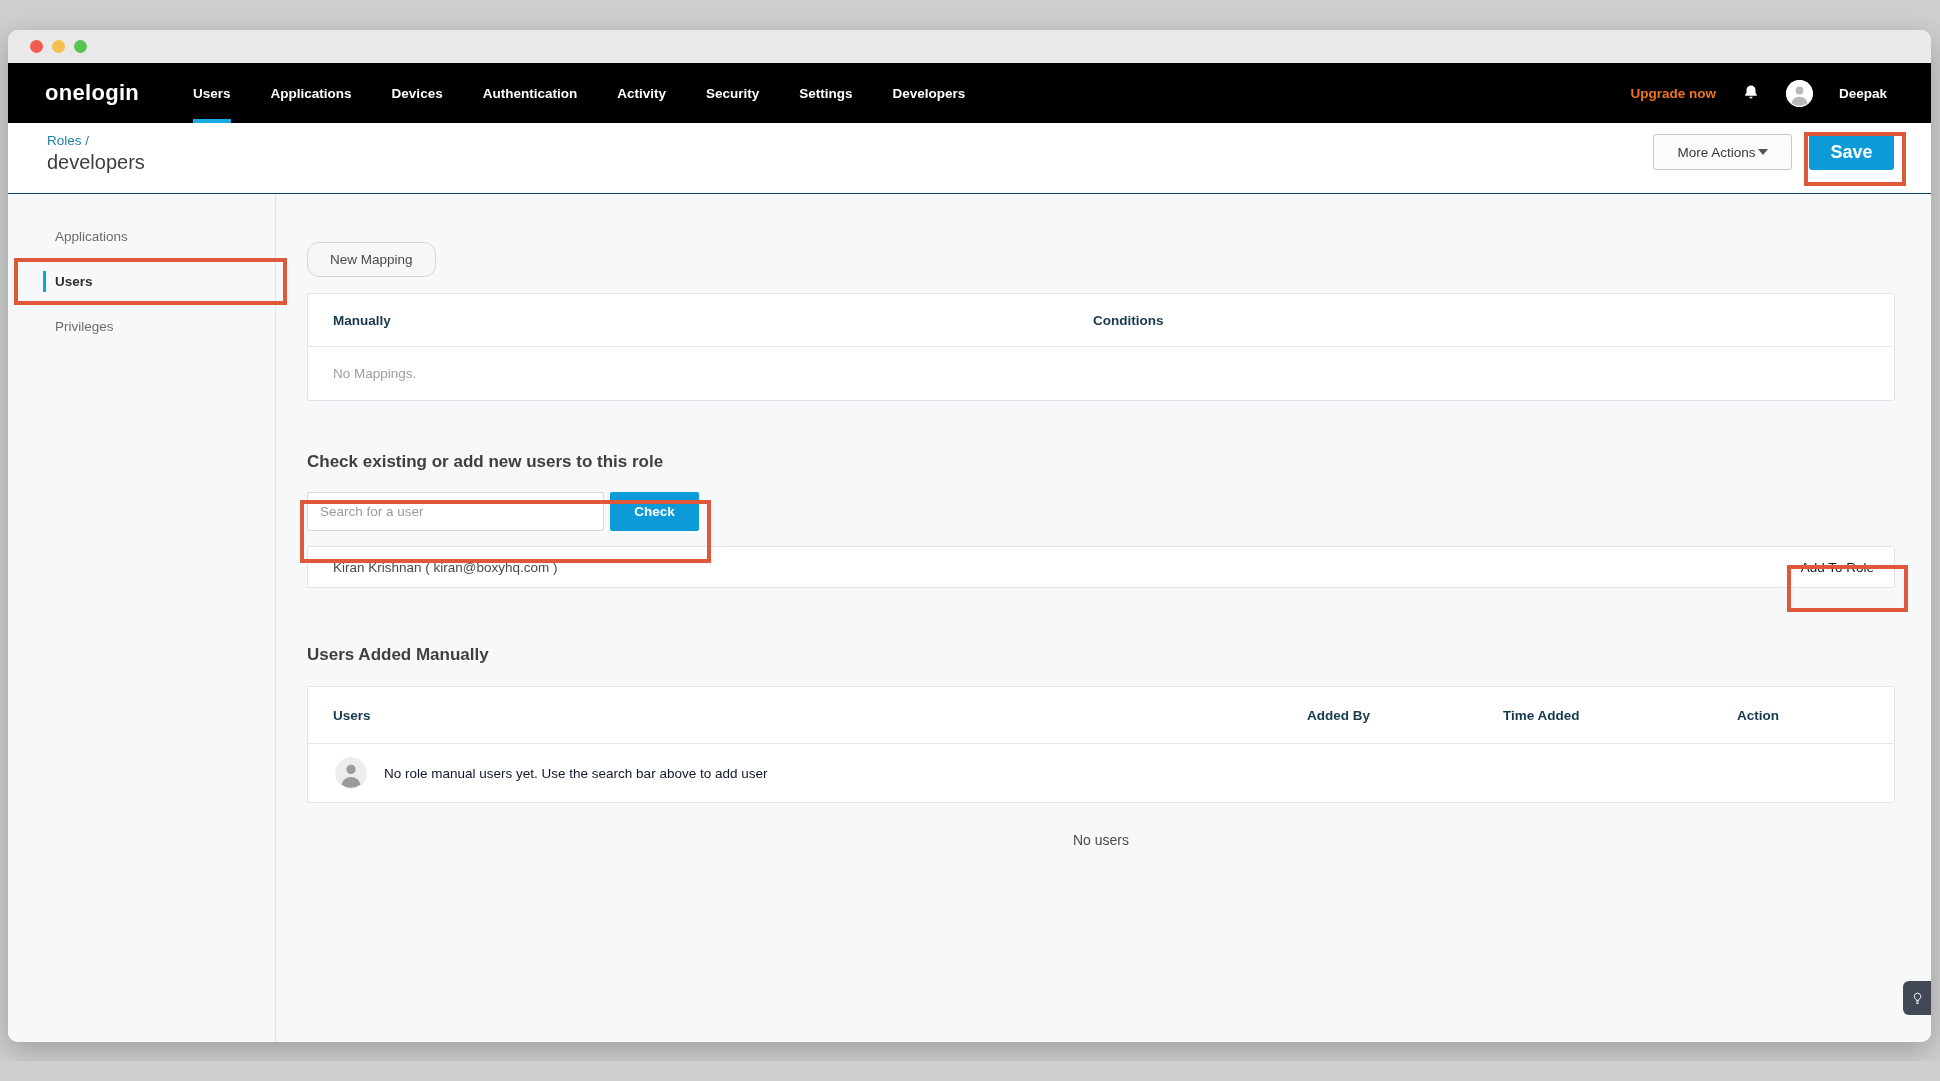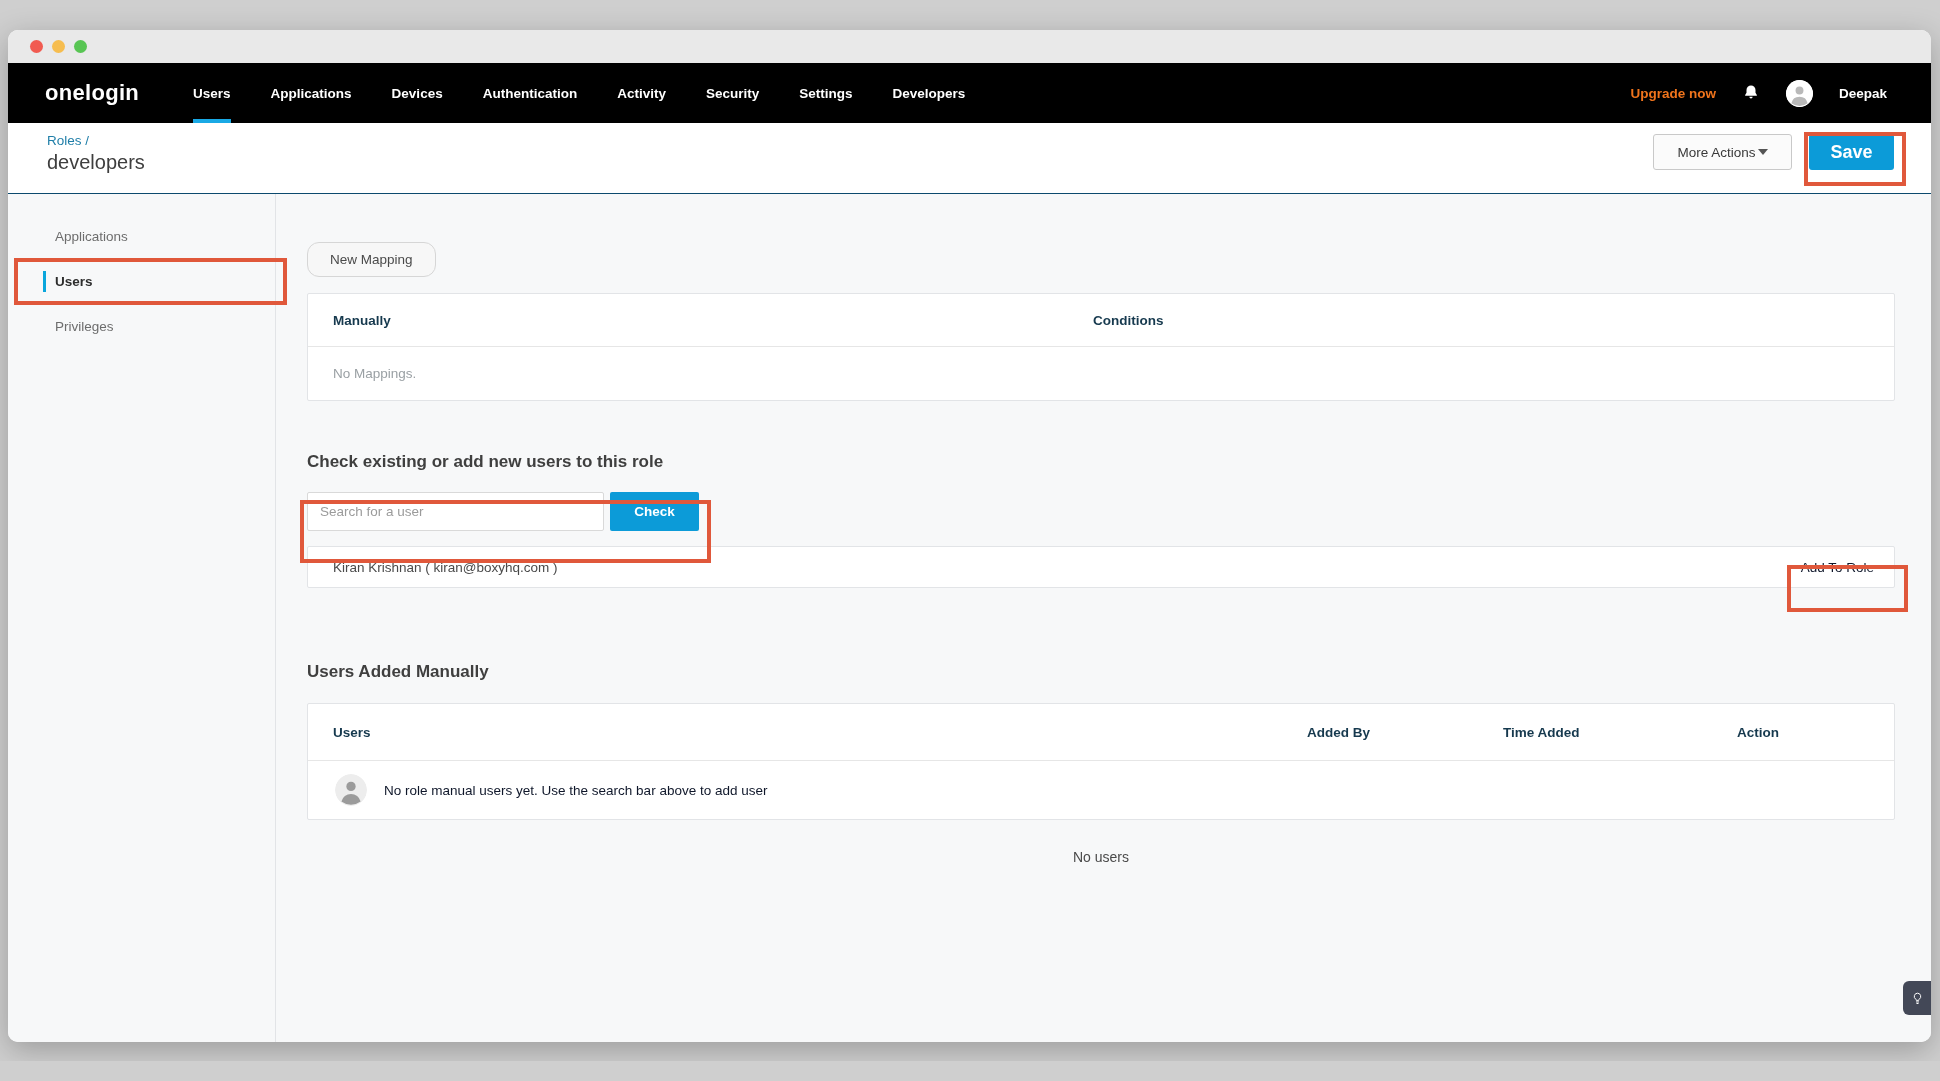--- a/index.html
+++ b/index.html
@@ -53,21 +53,21 @@
   .check-title{margin-top:50px;}
   .search-row{margin-top:19px;display:flex;height:39px;}
   .search-input{width:297px;height:39px;border:1px solid #d9d9d9;border-radius:2px;padding:0 12px;
             font-size:13.5px;color:#4a4a4a;box-sizing:border-box;background:#fff;outline:none;font-family:inherit;}
   .search-input::placeholder{color:#9b9b9b;}
   .btn-check{margin-left:6px;width:89px;height:39px;background:#0c9bd8;border:none;border-radius:2px;
             color:#fff;font-size:13.5px;font-weight:700;cursor:pointer;}
   .result-row{margin-top:15px;height:42px;display:flex;align-items:center;padding:0 20px 0 25px;}
   .result-text{font-size:13.5px;color:#4a4a4a;}
   .add-to-role{margin-left:auto;font-size:13.5px;color:#0f172a;cursor:pointer;text-decoration:none;}
-  .manual-title{margin-top:73px;}
+  .manual-title{margin-top:56px;}
   .card2{margin-top:20px;}
   .card2 .thead{height:56px;}
   .ucol1{flex:1;padding-left:25px;box-sizing:border-box;}
   .ucol2{width:196px;flex:none;}
   .ucol3{width:234px;flex:none;}
   .ucol4{width:157px;flex:none;}
   .empty-row2{height:58px;display:flex;align-items:center;padding-left:27px;}
   .empty-avatar{width:32px;height:32px;border-radius:50%;overflow:hidden;flex:none;}
   .empty-text{margin-left:17px;font-size:13.5px;color:#0f172a;}
   .no-users{margin-top:27px;text-align:center;font-size:14px;line-height:20px;color:#4a4a4a;}

